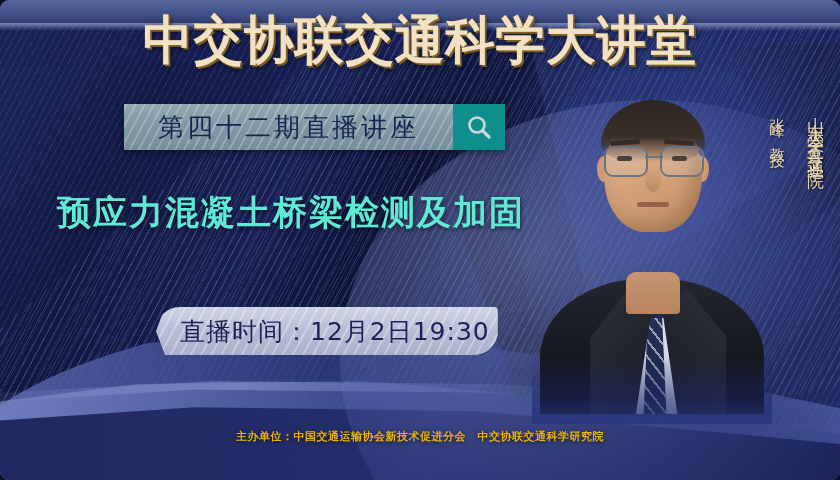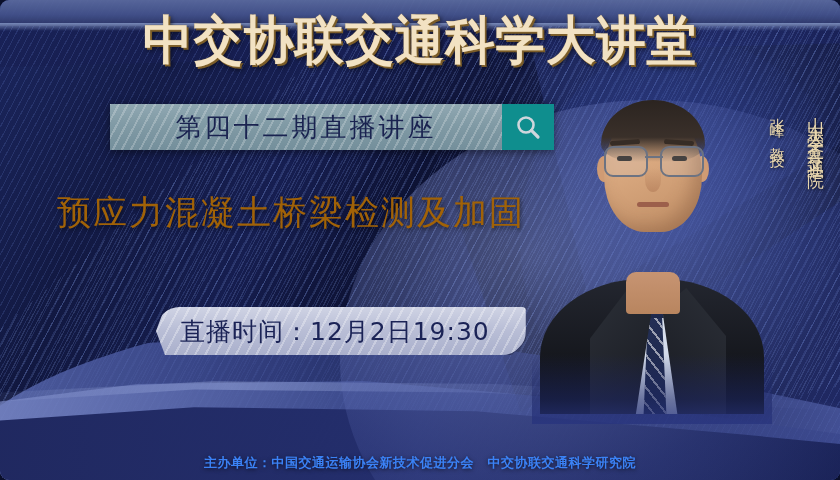--- a/index.html
+++ b/index.html
@@ -142,22 +142,22 @@
     text-shadow:
       0 0 1px #a98a52,
       2px 2px 0 #7a5c28,
       3px 3px 5px rgba(0,0,0,0.6);
     white-space: nowrap;
   }
 
   
   .subtitle-bar {
     position: absolute;
-    left: 110px; top: 104px;
-    width: 444px; height: 46px;
+    left: 124px; top: 104px;
+    width: 381px; height: 46px;
     display: flex;
     align-items: stretch;
     box-shadow: 0 2px 8px rgba(0,0,0,0.45);
   }
   .subtitle-left {
     position: relative;
     flex: 1 1 auto;
     background: linear-gradient(180deg, #8fa7b1 0%, #7f99a4 50%, #748f9b 100%);
     overflow: hidden;
     display: flex;
@@ -189,34 +189,34 @@
     align-items: center;
     justify-content: center;
   }
   .subtitle-search svg { display:block; }
 
   
   .topic-title {
     position: absolute;
     left: 57px; top: 190px;
     font-size: 34px;
-    font-weight: normal;
-    color: #a16207;
+    font-weight: bold;
+    color: #5eead4;
     letter-spacing: 2px;
     font-family: "DejaVu Sans", "Liberation Sans", sans-serif;
     text-shadow: 1px 2px 4px rgba(0,0,0,0.55);
     white-space: nowrap;
   }
 
   
   .time-badge {
     position: absolute;
     left: 156px; top: 307px;
     height: 48px;
-    padding: 0 36px 0 24px;
+    padding: 0 8px 0 24px;
     display: flex;
     align-items: center;
     background: linear-gradient(180deg, #cfd3e4 0%, #b9bed6 48%, #aab0cc 100%);
     border-radius: 24px 4px 24px 4px;
     clip-path: polygon(0% 50%, 9px 0%, 100% 0%, 100% 70%, calc(100% - 14px) 100%, 9px 100%);
     box-shadow: 0 3px 10px rgba(0,0,0,0.45);
     overflow: hidden;
   }
   .time-badge::before {
     content:"";
@@ -366,25 +366,25 @@
   }
   .v-speaker {
     right: 54px; top: 106px;
     font-size: 15px;
     letter-spacing: 5px;
   }
 
   
   .footer {
     position: absolute;
-    left: 0; right: 0; bottom: 8px;
+    left: 0; right: 0; bottom: 36px;
     text-align: center;
-    font-size: 13px;
+    font-size: 11px;
     font-weight: bold;
-    color: #3b82f6;
+    color: #eab308;
     letter-spacing: 0.5px;
     font-family: "DejaVu Sans", "Liberation Sans", sans-serif;
     text-shadow: 0 1px 4px rgba(0,0,0,0.65);
   }
 </style>
 </head>
 <body>
 
 <div id="poster">
 

